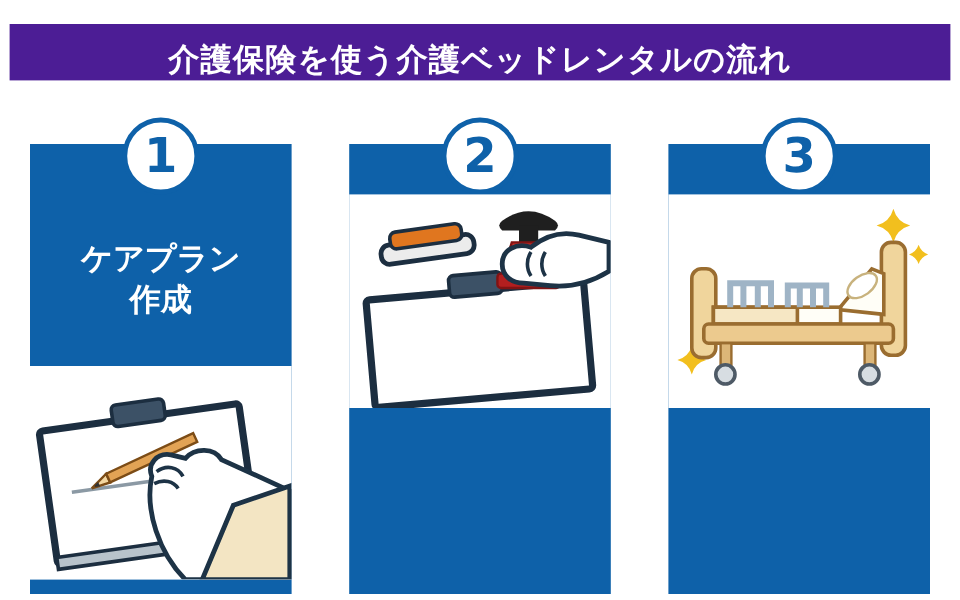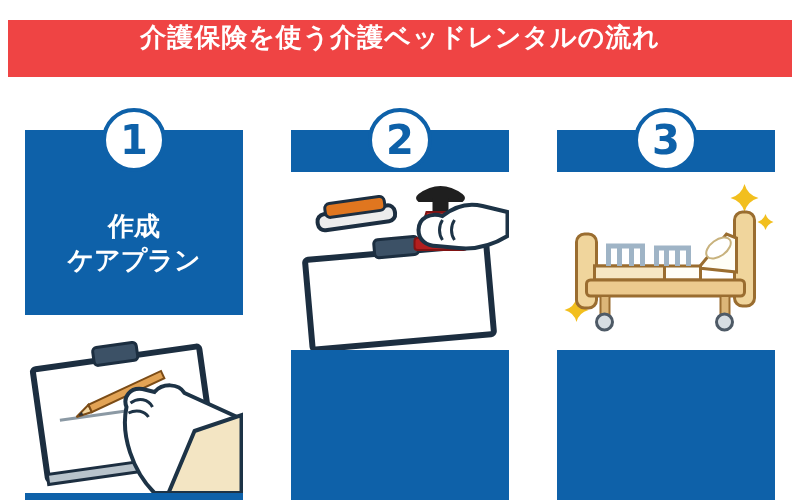--- a/index.html
+++ b/index.html
@@ -5,27 +5,27 @@
   * { box-sizing: border-box; }
   html, body { margin: 0; padding: 0; }
   body {
     width: 800px; height: 500px;
     background: #ffffff;
     font-family: "DejaVu Sans", "Liberation Sans", sans-serif;
     overflow: hidden;
   }
   .banner {
     margin: 20px 8px 0 8px;
-    height: 57px;
-    background: #ef4444;
+    height: 47px;
+    background: #4c1d95;
     color: #ffffff;
     font-size: 26px;
     font-weight: bold;
     display: flex;
-    align-items: flex-start;
+    align-items: flex-end;
     justify-content: center;
     letter-spacing: 1px;
   }
   .steps {
     display: flex;
     justify-content: space-between;
     padding: 0 25px;
     margin-top: 53px;
   }
   .step {
@@ -84,22 +84,22 @@
 </div>
 
 <div class="steps">
 
   <div class="step">
     <div class="circle">
       <span>1</span>
     </div>
     <div class="label-area">
       <div class="step-label">
+        <div>ケアプラン</div>
         <div>作成</div>
-        <div>ケアプラン</div>
       </div>
     </div>
     <div class="step-body">
       <svg viewBox="0 0 215 178">
 
         <g transform="rotate(-8 100 105)">
           <rect x="14" y="42" width="168" height="112" rx="3" fill="#ffffff" stroke="#1c2e40" stroke-width="6"></rect>
           <rect x="14" y="148" width="168" height="10" fill="#b8c3cb" stroke="#1c2e40" stroke-width="3"></rect>
           <rect x="76" y="29" width="44" height="18" rx="4" fill="#3c5166" stroke="#1c2e40" stroke-width="3"></rect>
           <line x1="34" y1="96" x2="108" y2="96" stroke="#8b99a4" stroke-width="3"></line>

